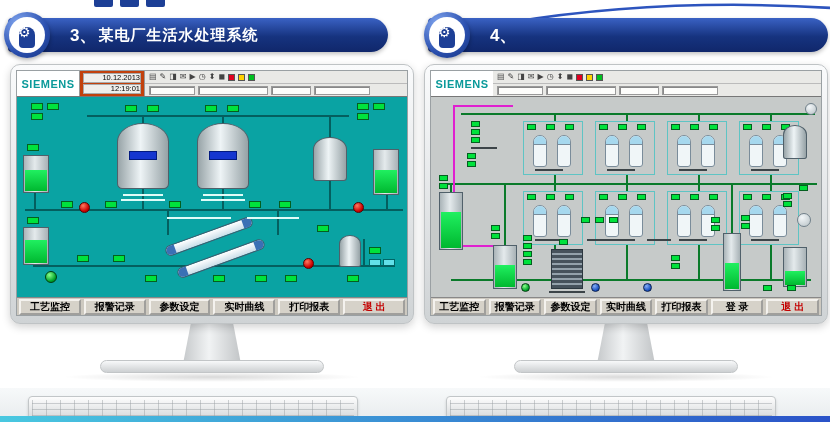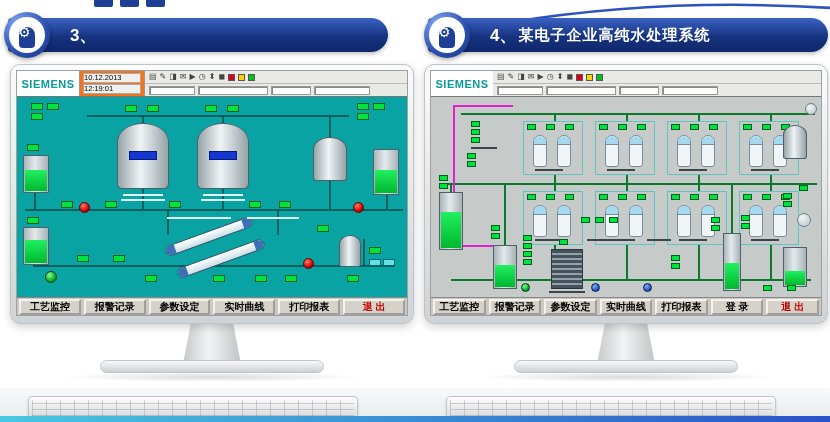--- a/index.html
+++ b/index.html
@@ -26,21 +26,21 @@
   .m-left{left:10px;top:64px}
   .m-right{left:424px;top:64px}
   .bezel{position:absolute;left:0;top:0;width:404px;height:260px;background:linear-gradient(#fafbfc,#dcdfe1 70%,#cfd3d5);border:1px solid #bfc3c5;border-radius:10px;padding:5px;box-shadow:0 3px 8px rgba(0,0,0,.18)}
   .screen{position:relative;width:392px;height:246px;background:#000;border:1px solid #9aa0a3;overflow:hidden}
   .neck{position:absolute;left:50%;top:258px;width:58px;height:42px;transform:translateX(-50%);background:linear-gradient(90deg,#c6c9cb,#f1f3f4 45%,#c2c5c7);clip-path:polygon(14% 0,86% 0,100% 100%,0 100%)}
   .base{position:absolute;left:50%;top:296px;width:224px;height:13px;transform:translateX(-50%);border-radius:10px;background:linear-gradient(#f8f9fa,#cdd0d2);border:1px solid #c2c5c7}
   .mshadow{position:absolute;left:50%;top:308px;width:300px;height:10px;transform:translateX(-50%);border-radius:50%;background:radial-gradient(ellipse,rgba(0,0,0,.15),transparent 70%)}
   
   .shead{display:flex;height:26px;background:#e9e9e6;border-bottom:1px solid #777}
   .siemens{width:62px;background:#fff;color:#0b9a9a;font-weight:bold;font-size:11px;letter-spacing:.5px;display:flex;align-items:center;justify-content:center}
-  .dtbox{width:66px;background:#f97316;border-left:1px solid #999;border-right:1px solid #999;font-size:7.5px;text-align:left;display:flex;flex-direction:column;justify-content:center;gap:1px;color:#000}
+  .dtbox{width:66px;background:#c2410c;border-left:1px solid #999;border-right:1px solid #999;font-size:7.5px;text-align:right;display:flex;flex-direction:column;justify-content:center;gap:1px;color:#000}
   .dt,.tm{background:#efefec;border:1px solid #a9a9a9;margin:0 3px;line-height:8px}
   .tbar{flex:1;display:flex;flex-direction:column;min-width:0}
   .trow{flex:1;display:flex;align-items:center;gap:3px;padding:0 4px;overflow:hidden}
   .ticons{border-bottom:1px solid #bbb}
   .ti{font-size:8px;color:#444;line-height:1}
   .sq{width:7px;height:7px;border:1px solid #555;display:inline-block}
   .tf{height:9px;background:#fdfdfb;border:1px solid #999;box-shadow:inset 1px 1px 0 #888}
   
   .canvas{position:relative;width:392px;height:200px;overflow:hidden}
   #cvL{background:#0aa3a3}
@@ -90,31 +90,31 @@
   <svg class="swoosh" width="830" height="56" viewBox="0 0 830 56">
     <path d="M468,30 Q640,-4 832,8" fill="none" stroke="#2d54be" stroke-width="2.5"></path>
   </svg>
 
   <div class="frag">
     <span></span><span></span><span></span>
   </div>
 
   <div class="banner b-left">
     <span class="b-num">3、</span>
+    <span class="b-title">某电厂生活水处理系统</span>
   </div>
   <div class="badge bd-left">
     <div class="badge-in">
       <span class="head"></span>
       <span class="gear">⚙</span>
     </div>
   </div>
 
   <div class="banner b-right">
     <span class="b-num">4、</span>
-    <span class="b-title">某电子企业高纯水处理系统</span>
   </div>
   <div class="badge bd-right">
     <div class="badge-in">
       <span class="head"></span>
       <span class="gear">⚙</span>
     </div>
   </div>
 
   <div class="monitor m-left">
     <div class="mshadow"></div>

